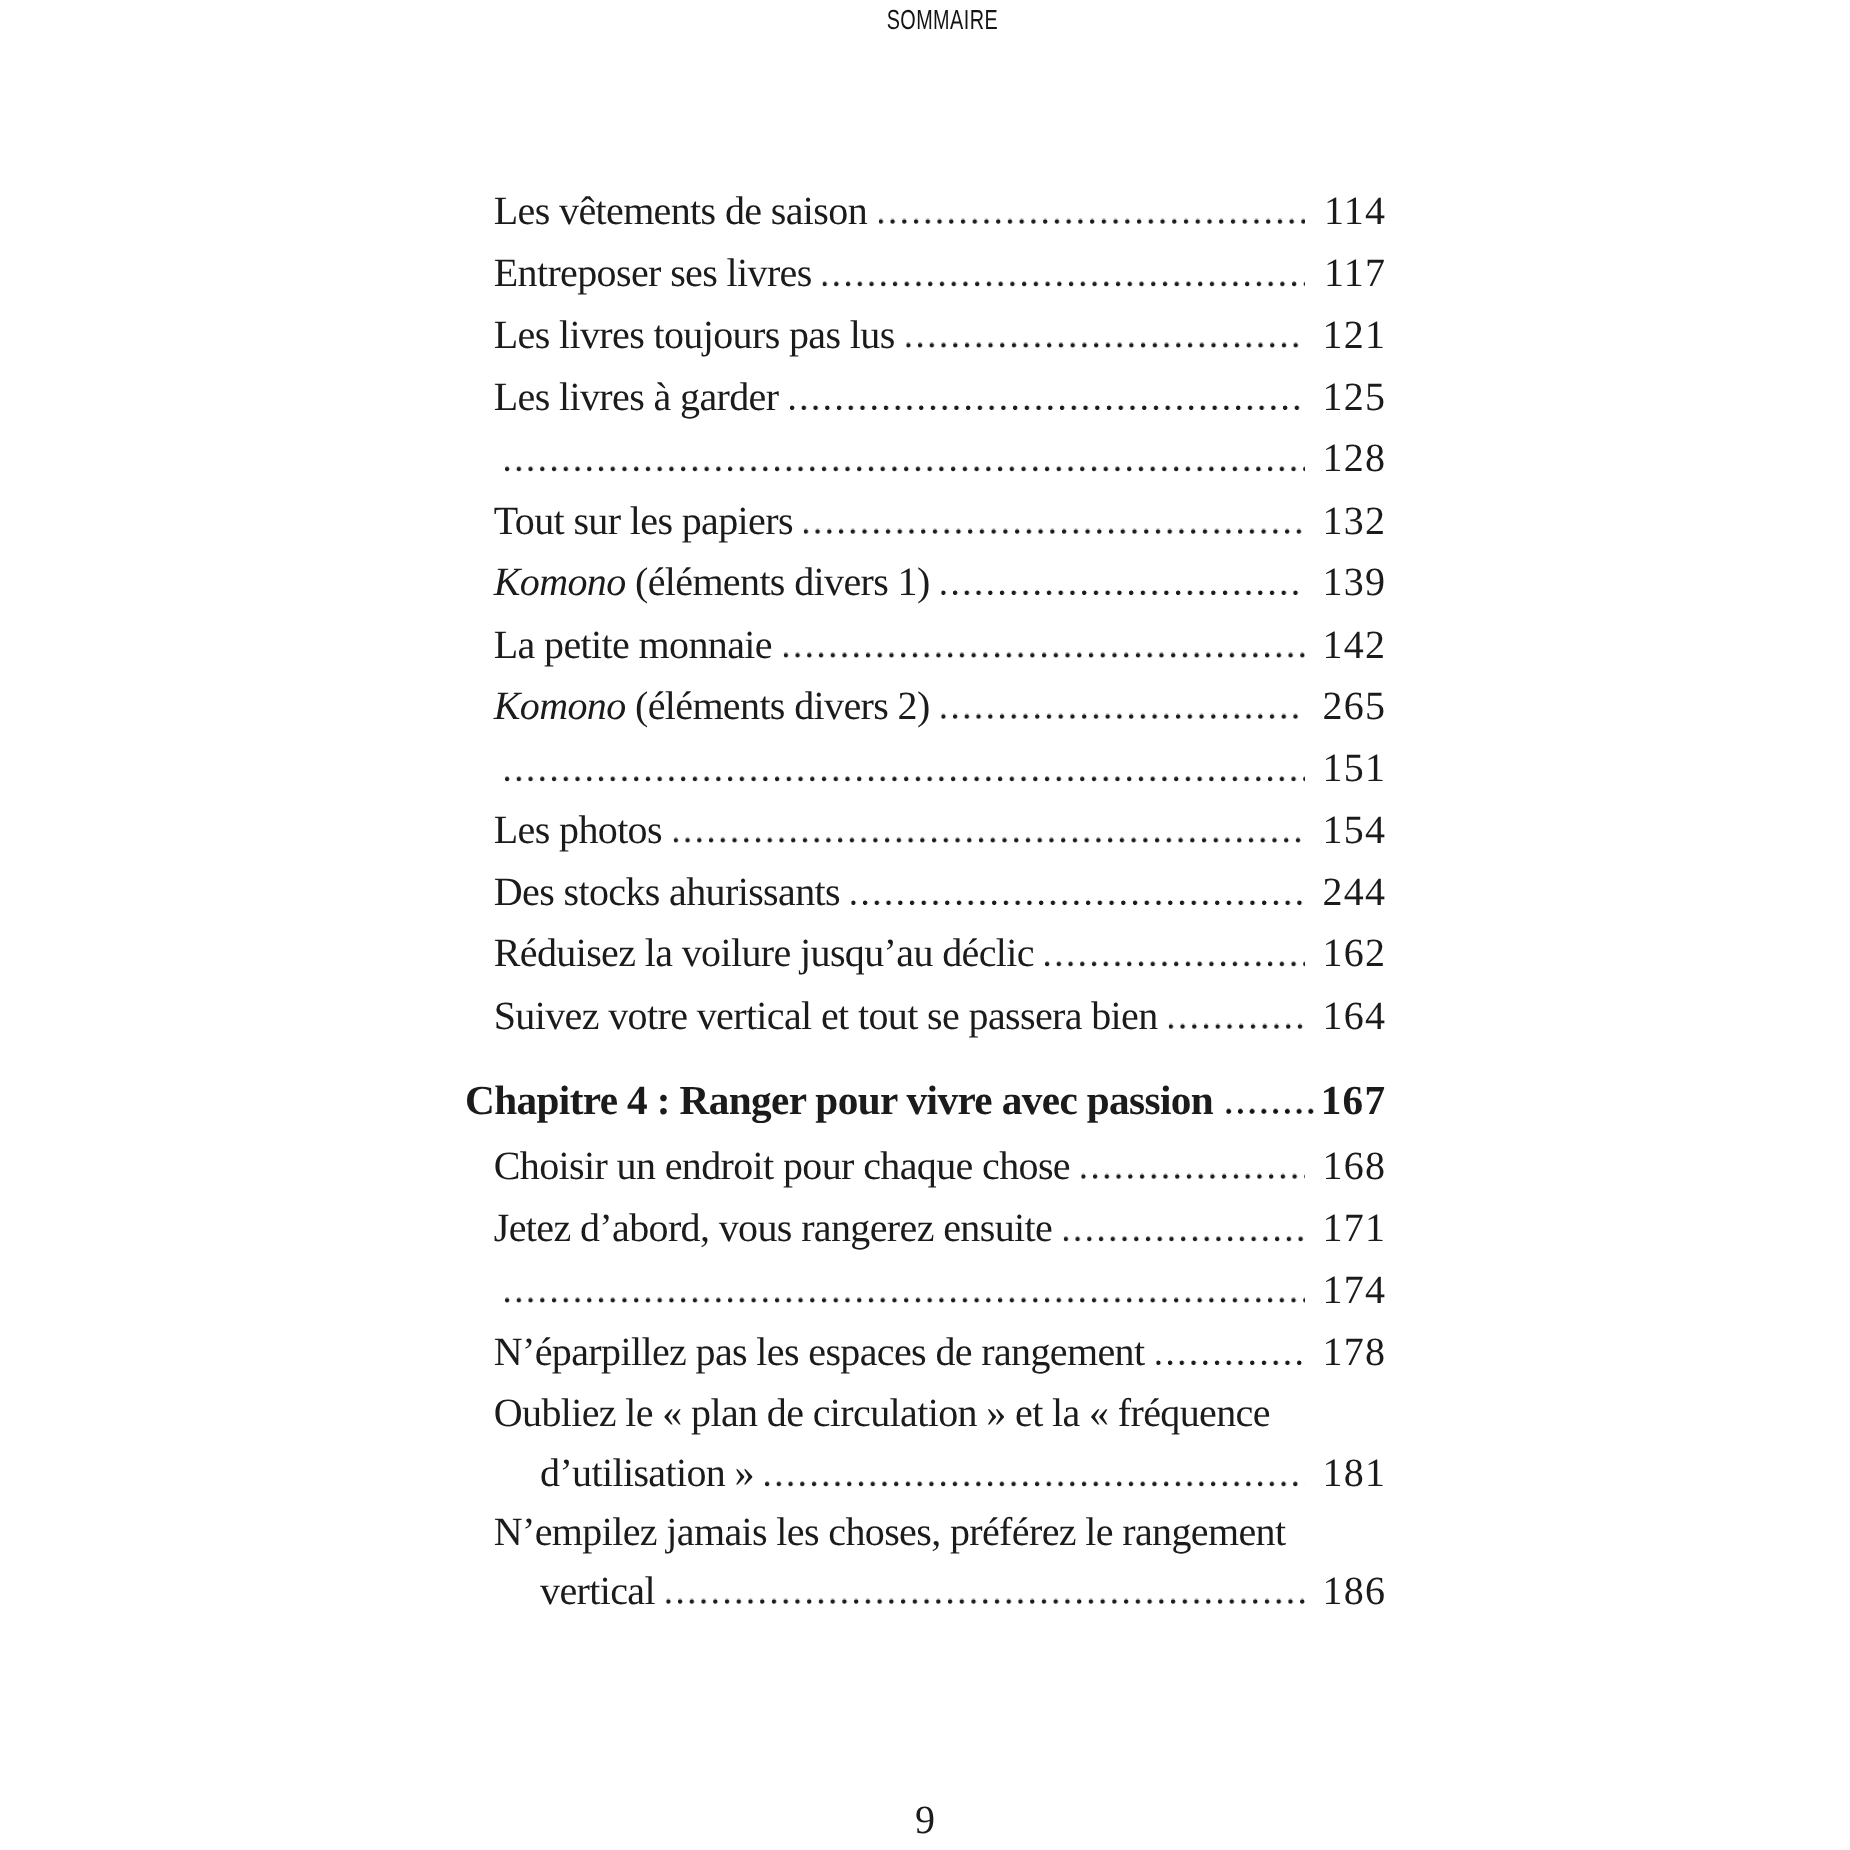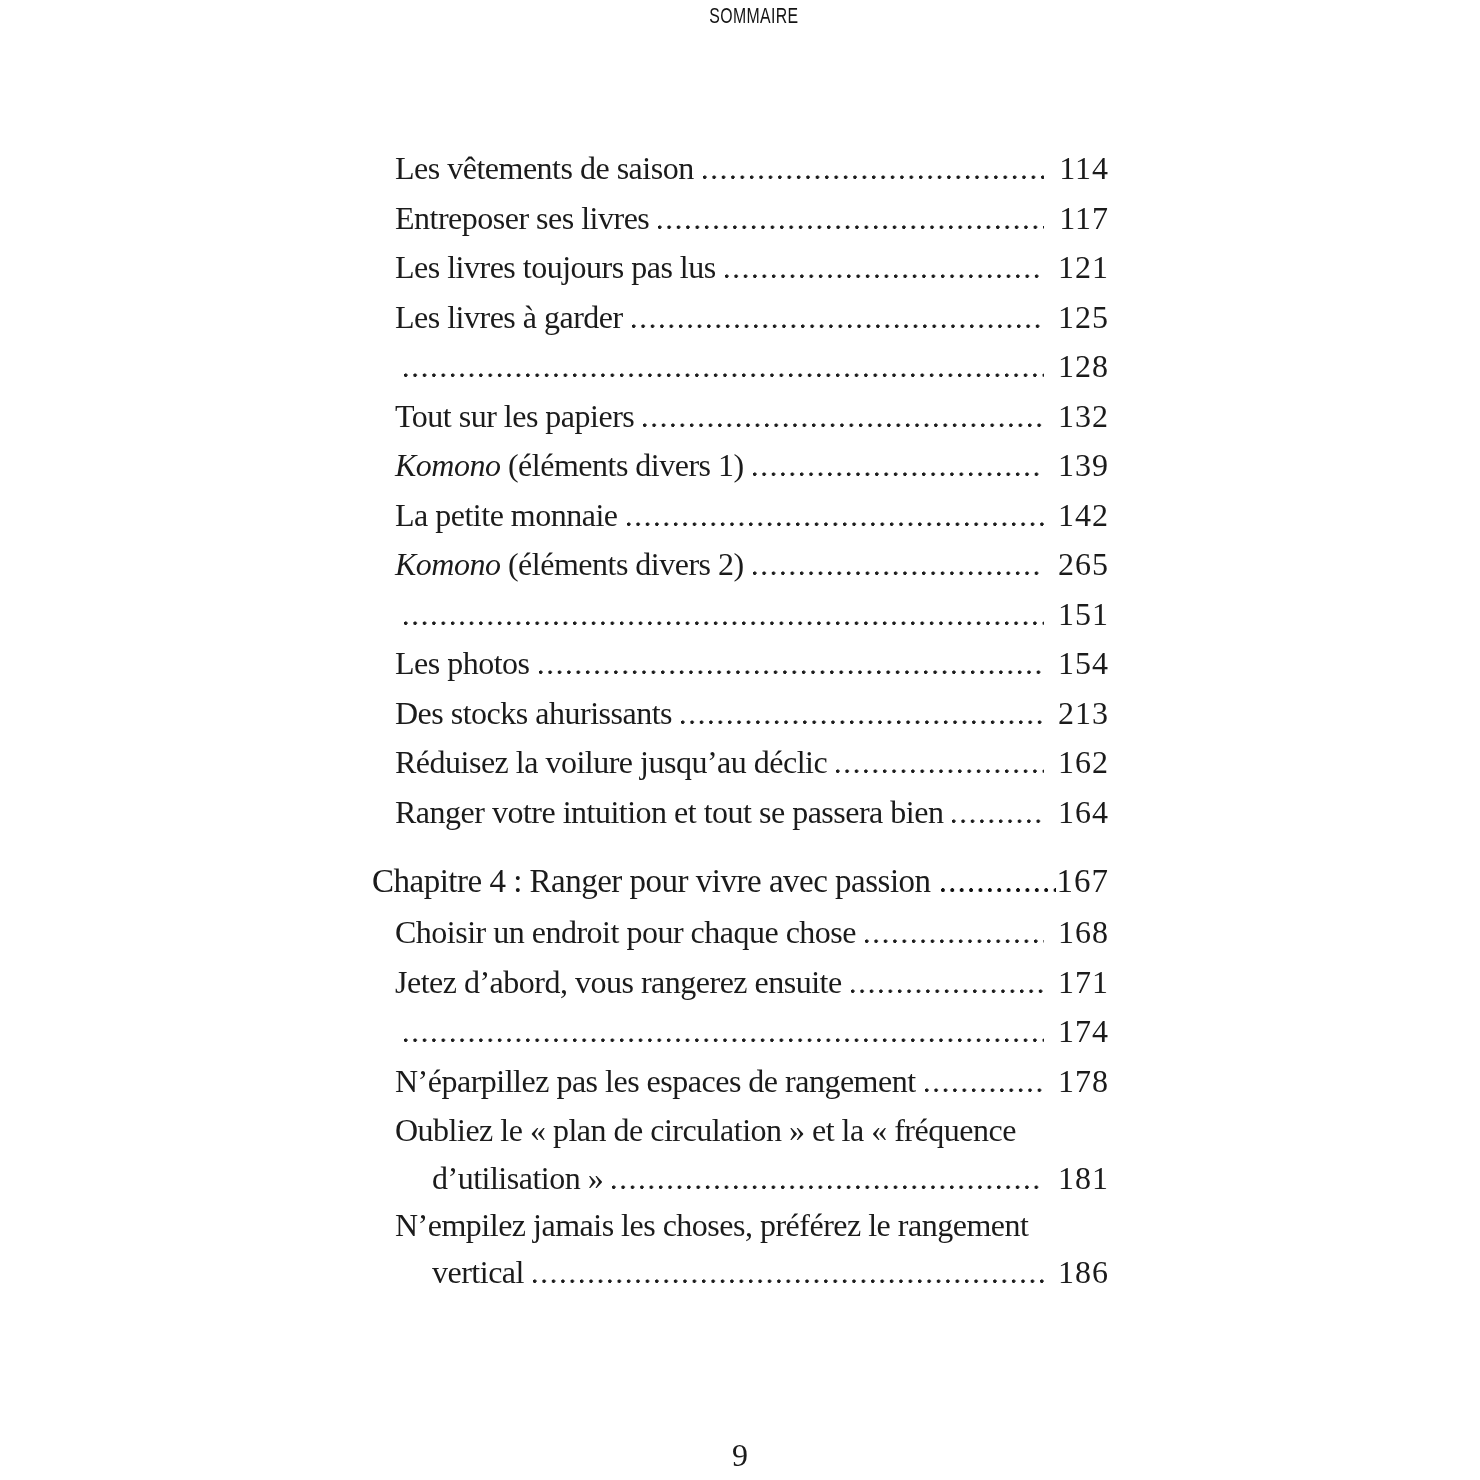--- a/index.html
+++ b/index.html
@@ -54,21 +54,21 @@
     padding-left: 23px;
   }
   .toc-line.cont {
     padding-left: 60px;
     height: 45px;
     line-height: 45px;
   }
   .toc-row.chapter { margin-top: 18px; }
   .toc-row.chapter .toc-line {
     padding-left: 0;
-    font-weight: normal;
+    font-weight: bold;
     font-size: 33px;
     height: 53px;
     line-height: 53px;
   }
   .title {
     flex: 0 0 auto;
     letter-spacing: -0.5px;
   }
   .title i { }
   .leader {
@@ -183,33 +183,33 @@
       <div class="toc-line">
         <span class="title">Les photos</span>
         <div class="leader"></div>
         <span class="pagenum">154</span>
       </div>
     </div>
     <div class="toc-row entry">
       <div class="toc-line">
         <span class="title">Des stocks ahurissants</span>
         <div class="leader"></div>
-        <span class="pagenum">213</span>
+        <span class="pagenum">244</span>
       </div>
     </div>
     <div class="toc-row entry">
       <div class="toc-line">
         <span class="title">Réduisez la voilure jusqu’au déclic</span>
         <div class="leader"></div>
         <span class="pagenum">162</span>
       </div>
     </div>
     <div class="toc-row entry">
       <div class="toc-line">
-        <span class="title">Ranger votre intuition et tout se passera bien</span>
+        <span class="title">Suivez votre vertical et tout se passera bien</span>
         <div class="leader"></div>
         <span class="pagenum">164</span>
       </div>
     </div>
     <div class="toc-row chapter">
       <div class="toc-line">
         <span class="title">Chapitre 4 : Ranger pour vivre avec passion</span>
         <div class="leader"></div>
         <span class="pagenum">167</span>
       </div>

